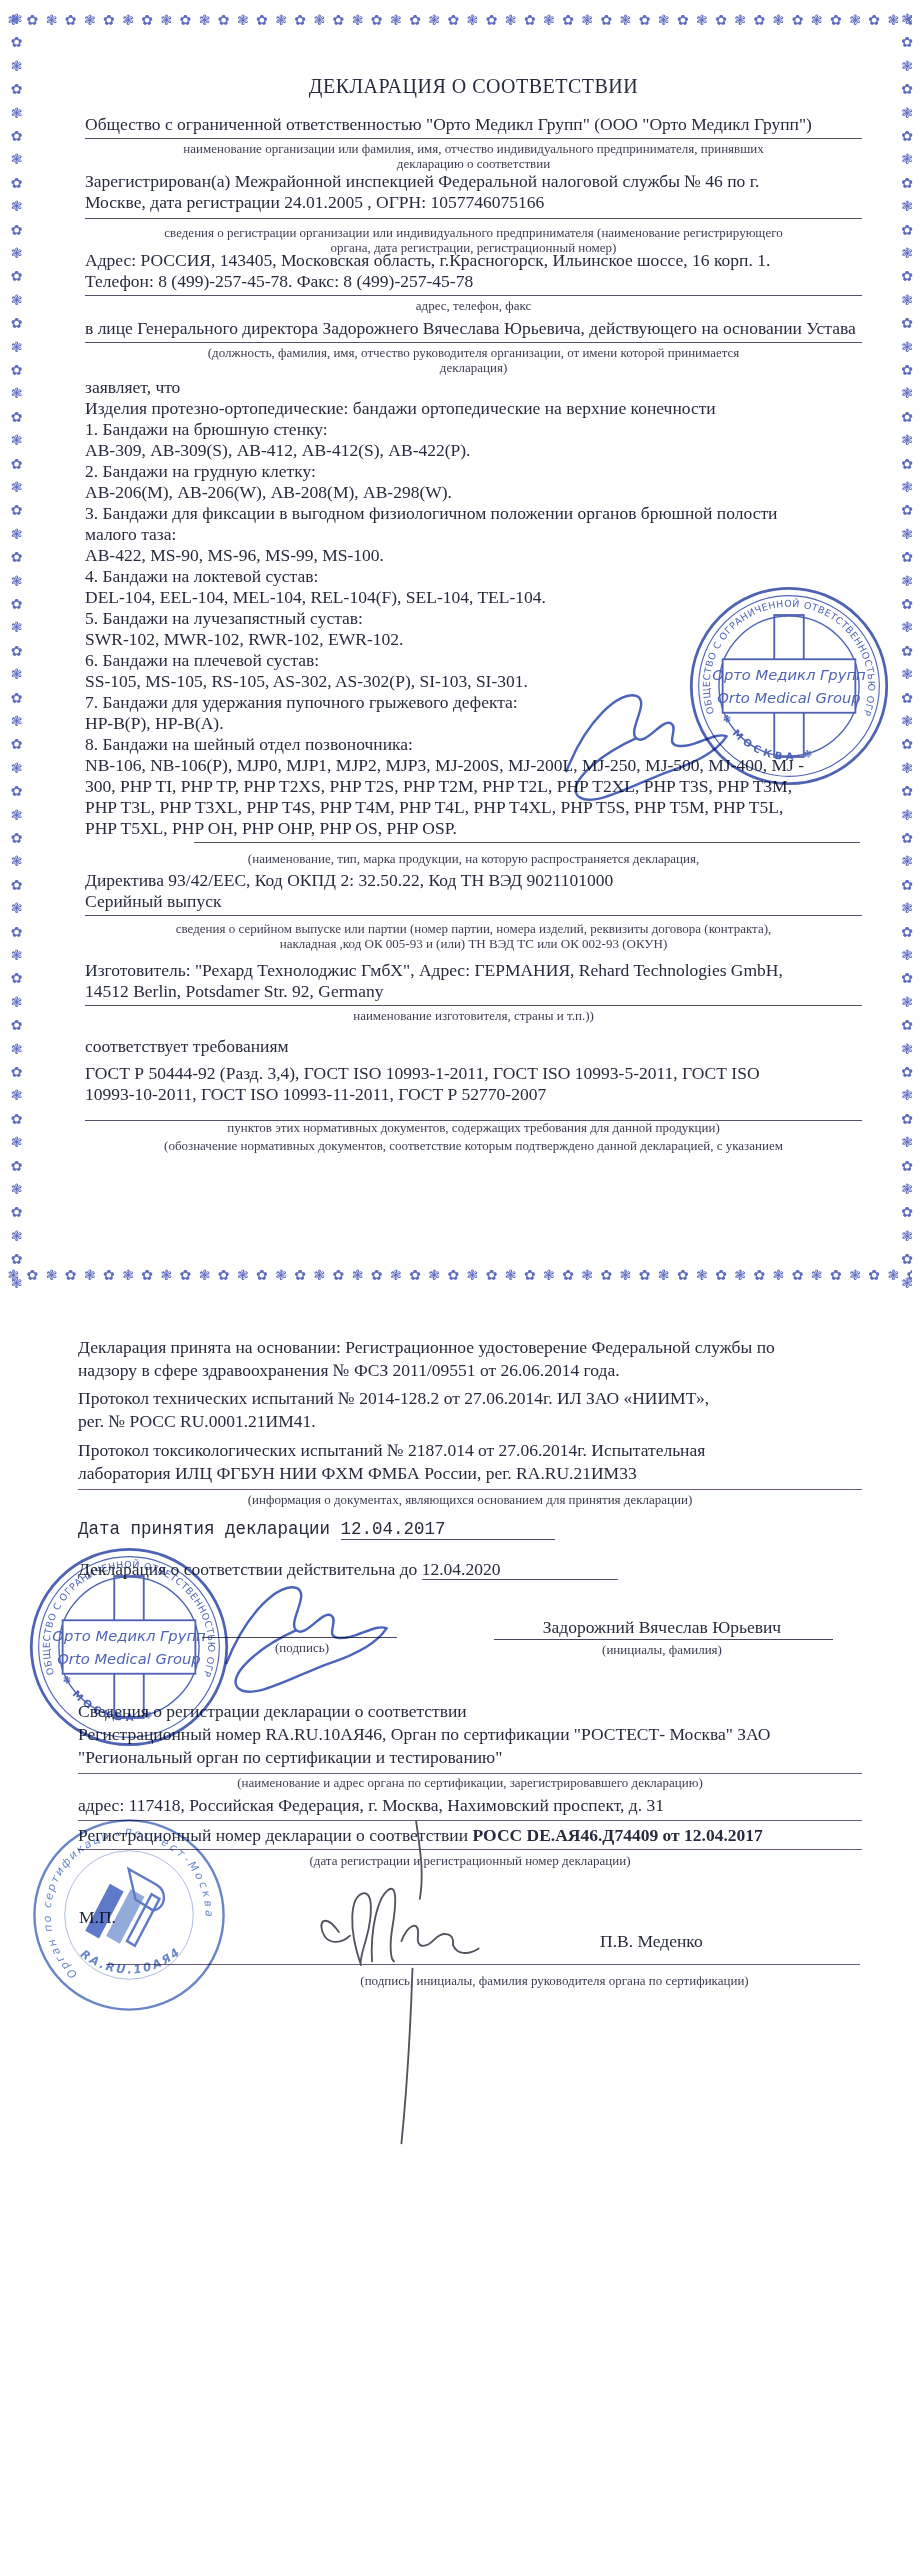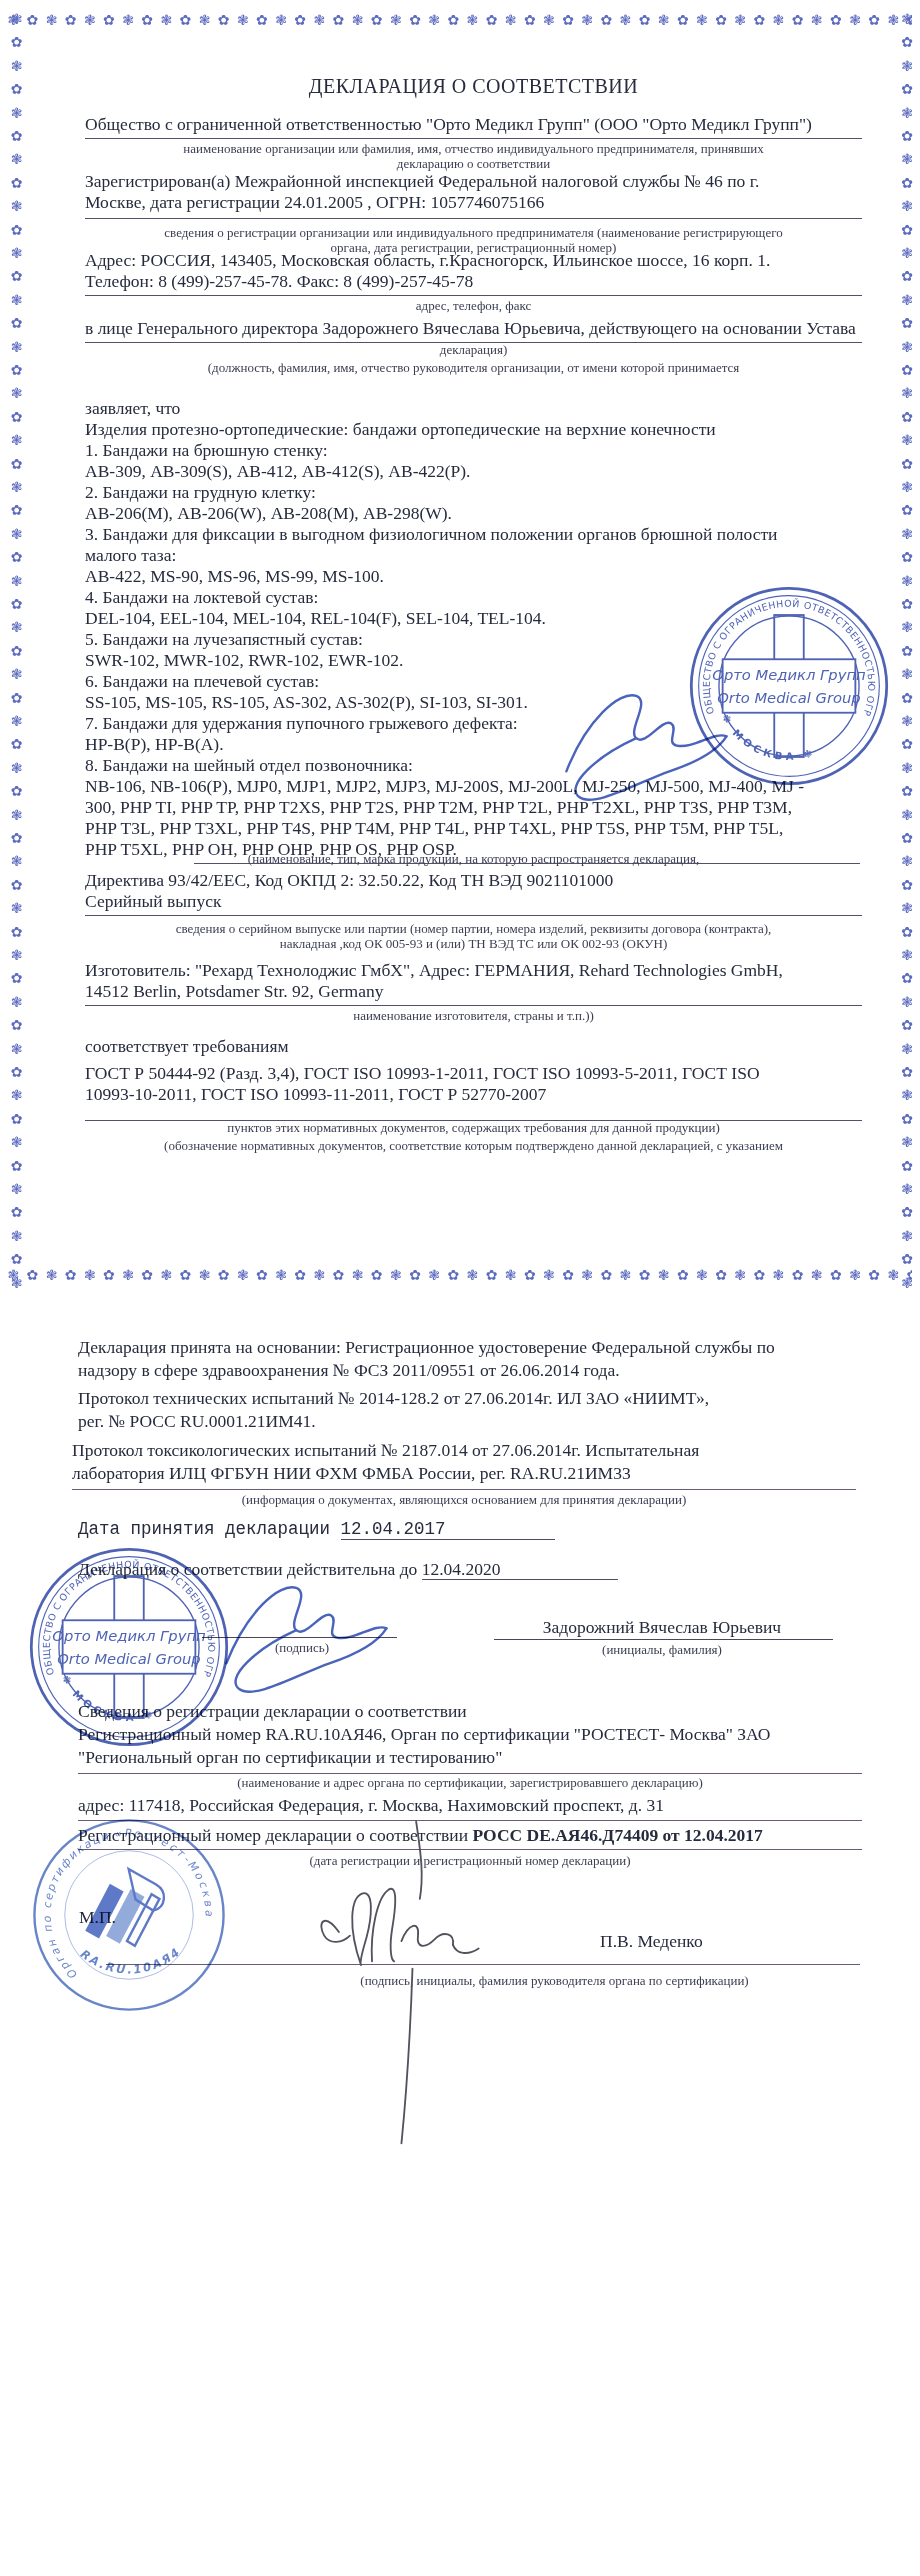--- a/index.html
+++ b/index.html
@@ -47,25 +47,25 @@
 </div>
 
 <div class="abs" style="left:85px;top:250px;width:777px;">
   <div class="line">Адрес: РОССИЯ, 143405, Московская область, г.Красногорск, Ильинское шоссе, 16 корп. 1.</div>
   <div class="line u" style="display:block;">Телефон: 8 (499)-257-45-78. Факс: 8 (499)-257-45-78</div>
   <div class="hint" style="margin-top:3.7px;">адрес, телефон, факс</div>
 </div>
 
 <div class="abs" style="left:85px;top:318px;width:777px;">
   <div class="line u">в лице Генерального директора Задорожнего Вячеслава Юрьевича, действующего на основании Устава</div>
+  <div class="hint" style="margin-top:3.7px;">(должность, фамилия, имя, отчество руководителя организации, от имени которой принимается</div>
   <div class="hint">декларация)</div>
-  <div class="hint" style="margin-top:3.7px;">(должность, фамилия, имя, отчество руководителя организации, от имени которой принимается</div>
-</div>
-
-<div class="abs" style="left:85px;top:398px;width:777px;">
+</div>
+
+<div class="abs" style="left:85px;top:377px;width:777px;">
   <div>
       <div class="line">заявляет, что</div>
       <div class="line">Изделия протезно-ортопедические: бандажи ортопедические на верхние конечности</div>
       <div class="line">1. Бандажи на брюшную стенку:</div>
       <div class="line">АВ-309, АВ-309(S), АВ-412, АВ-412(S), АВ-422(Р).</div>
       <div class="line">2. Бандажи на грудную клетку:</div>
       <div class="line">АВ-206(М), АВ-206(W), АВ-208(М), АВ-298(W).</div>
       <div class="line">3. Бандажи для фиксации в выгодном физиологичном положении органов брюшной полости</div>
       <div class="line">малого таза:</div>
       <div class="line">АВ-422, MS-90, MS-96, MS-99, MS-100.</div>
@@ -116,21 +116,21 @@
   <div class="abs" style="left:78px;top:1336px;width:784px;">
     <div class="line">Декларация принята на основании: Регистрационное удостоверение Федеральной службы по</div>
     <div class="line">надзору в сфере здравоохранения № ФСЗ 2011/09551 от 26.06.2014 года.</div>
   </div>
 
   <div class="abs" style="left:78px;top:1387px;width:784px;">
     <div class="line">Протокол  технических испытаний № 2014-128.2 от 27.06.2014г. ИЛ ЗАО «НИИМТ»,</div>
     <div class="line">рег. № РОСС RU.0001.21ИМ41.</div>
   </div>
 
-  <div class="abs" style="left:72px;top:1439px;width:784px;">
+  <div class="abs" style="left:78px;top:1439px;width:784px;">
     <div class="u2" style="padding-bottom:3.7px;">
       <div class="line">Протокол токсикологических испытаний № 2187.014 от 27.06.2014г. Испытательная</div>
       <div class="line">лаборатория ИЛЦ ФГБУН НИИ ФХМ ФМБА России, рег. RA.RU.21ИМ33</div>
     </div>
     <div class="hint" style="margin-top:3.7px;">(информация о документах, являющихся основанием для принятия декларации)</div>
   </div>
 
   <div class="abs line" style="left:78px;top:1518px;font-family:Liberation Mono, monospace;">
     <span>Дата принятия декларации </span><span class="datefield" style="padding-right:109px;">12.04.2017</span>
   </div>

